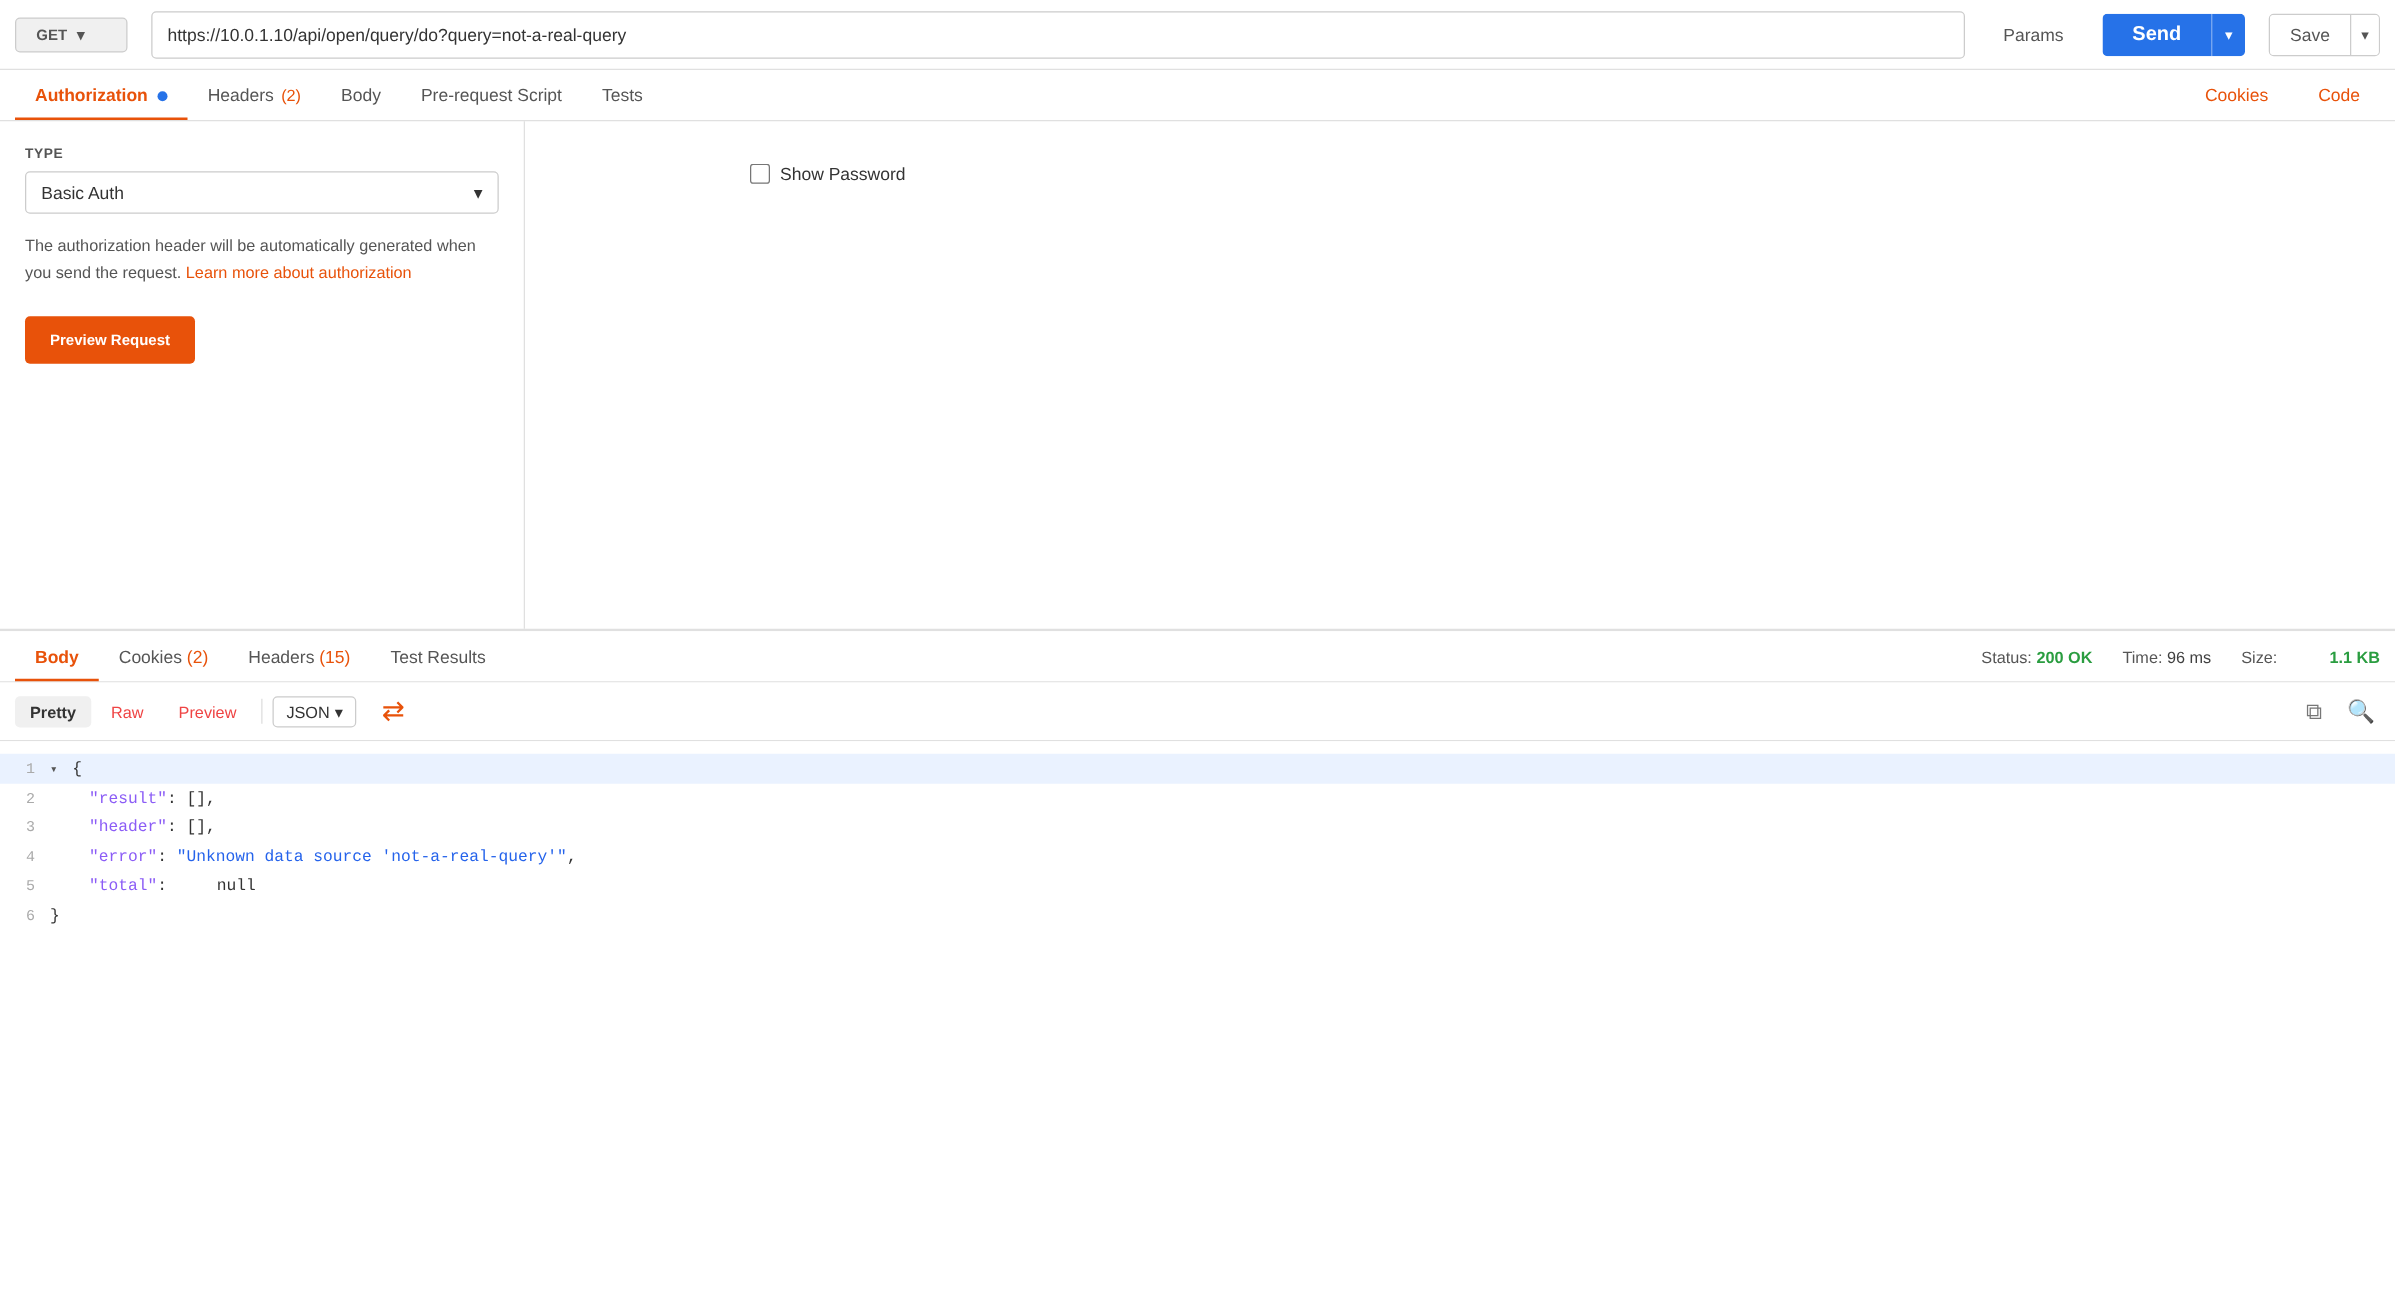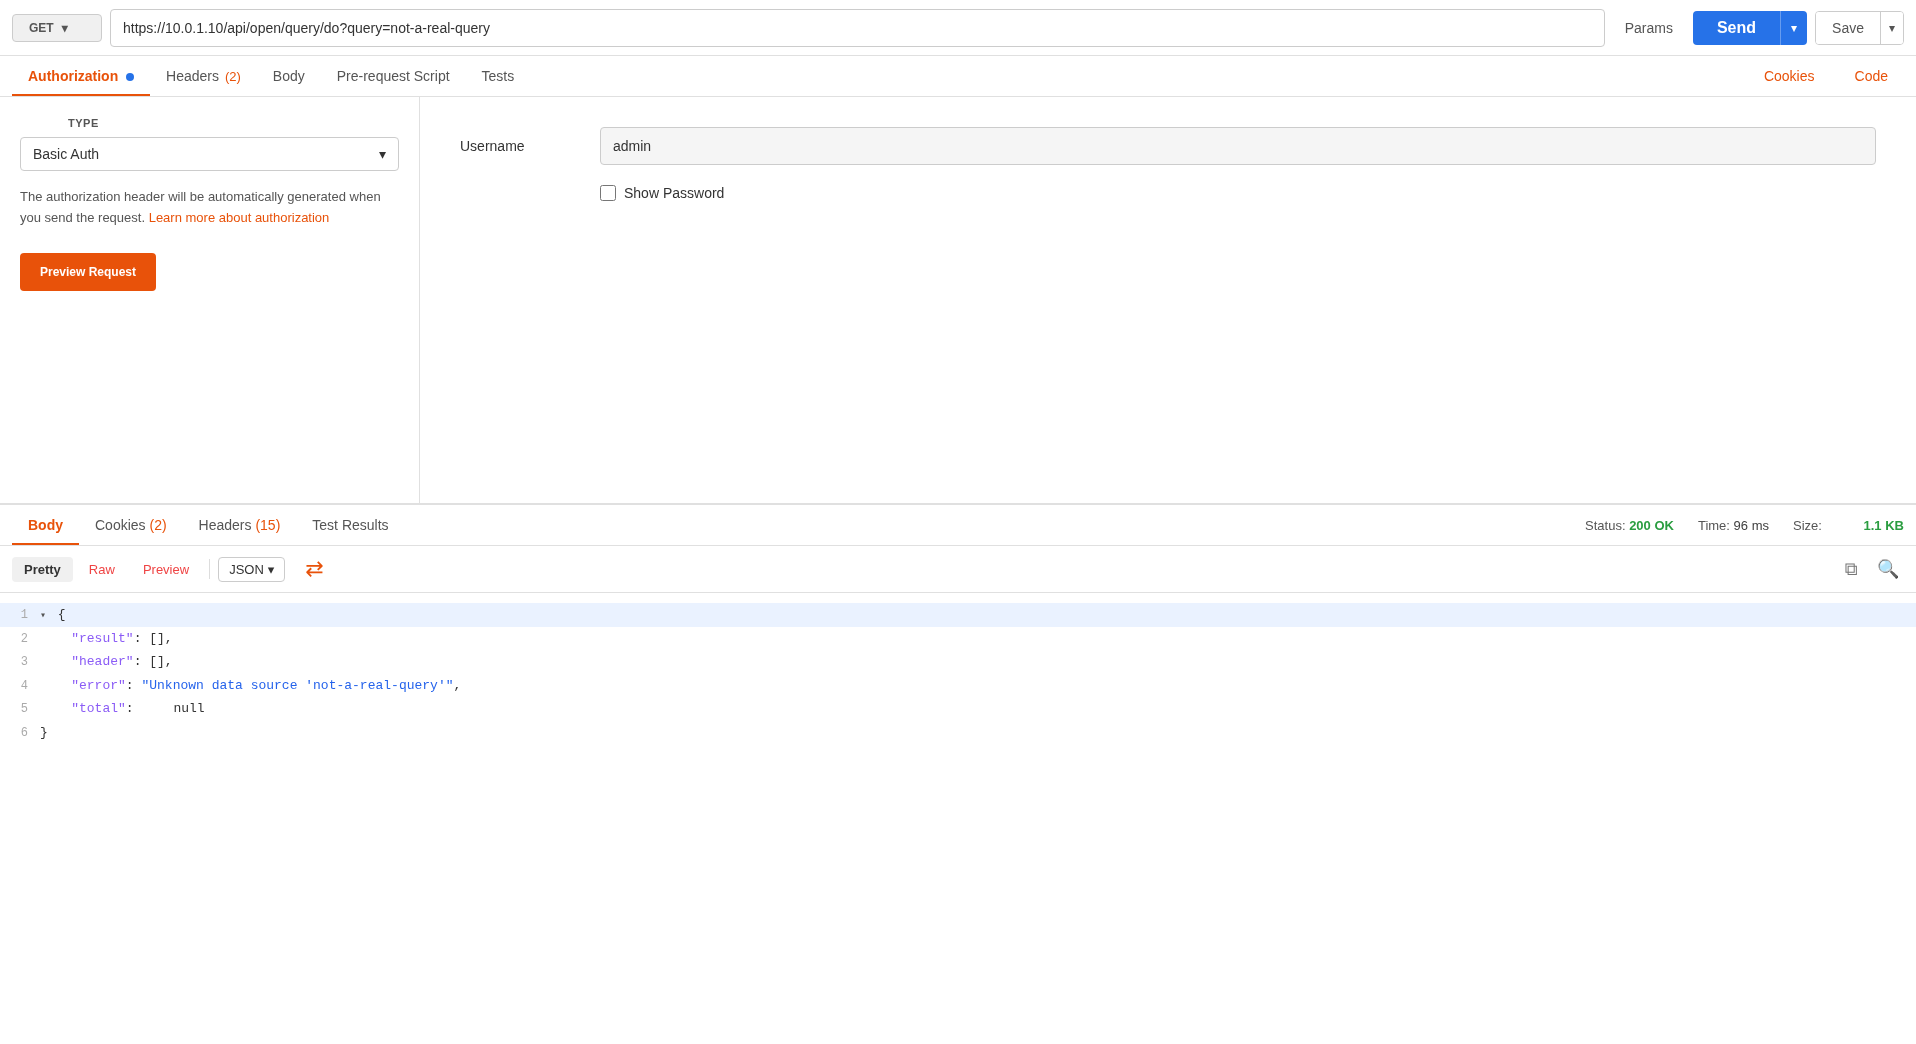--- a/index.html
+++ b/index.html
@@ -5,21 +5,21 @@
     * { box-sizing: border-box; margin: 0; padding: 0; }
     body { font-family: -apple-system, BlinkMacSystemFont, 'Segoe UI', sans-serif; font-size: 14px; background: #fff; color: #333; }
 
     
     .top-bar {
       display: flex;
       align-items: center;
       padding: 8px 12px;
       background: #fff;
       border-bottom: 1px solid #e0e0e0;
-      gap: 8px;
+      gap: 19px;
       height: 56px;
     }
     .method-dropdown {
       display: flex;
       align-items: center;
       gap: 4px;
       background: #f0f0f0;
       border: 1px solid #ccc;
       border-radius: 4px;
       padding: 6px 12px;
@@ -163,21 +163,20 @@
       border-right: 1px solid #e0e0e0;
       padding: 20px 20px;
     }
     .type-label {
       font-size: 11px;
       font-weight: 700;
       color: #555;
       text-transform: uppercase;
       letter-spacing: 0.5px;
       margin-bottom: 8px;
-      margin-left: 48px;
     }
     .type-select {
       display: flex;
       align-items: center;
       justify-content: space-between;
       border: 1px solid #ccc;
       border-radius: 4px;
       padding: 8px 12px;
       cursor: pointer;
       background: #fff;
@@ -437,24 +436,20 @@
       <span>▾</span>
     </div>
     <div class="info-text">
       <span>The authorization header will be automatically generated when you send the request.</span>
       <a href="#">Learn more about authorization</a>
     </div>
     <button class="preview-btn">Preview Request</button>
   </div>
 
   <div class="right-panel">
-    <div class="form-row">
-      <div class="form-label">Username</div>
-      <input class="form-input" type="text" value="admin" style="">
-    </div>
     <div class="show-password-row">
       <input type="checkbox" class="checkbox" style="">
       <span>Show Password</span>
     </div>
   </div>
 </div>
 
 <div class="response-section">
 
   <div class="response-tabs-bar">

